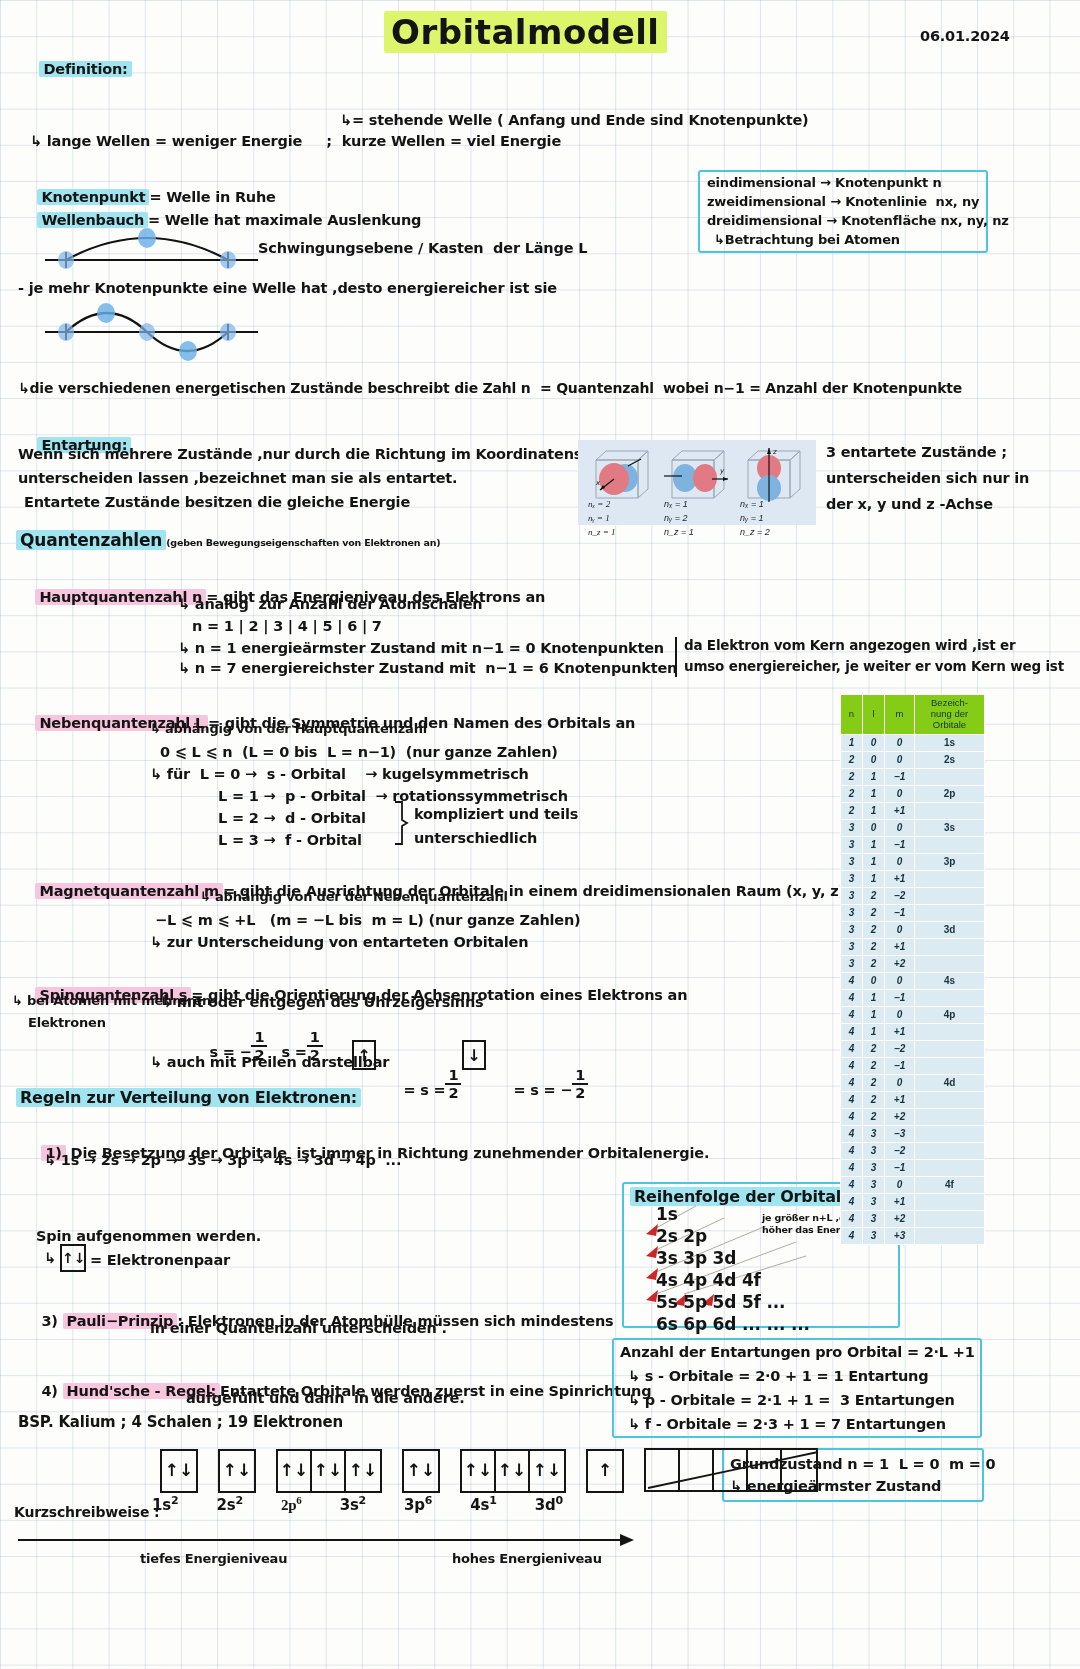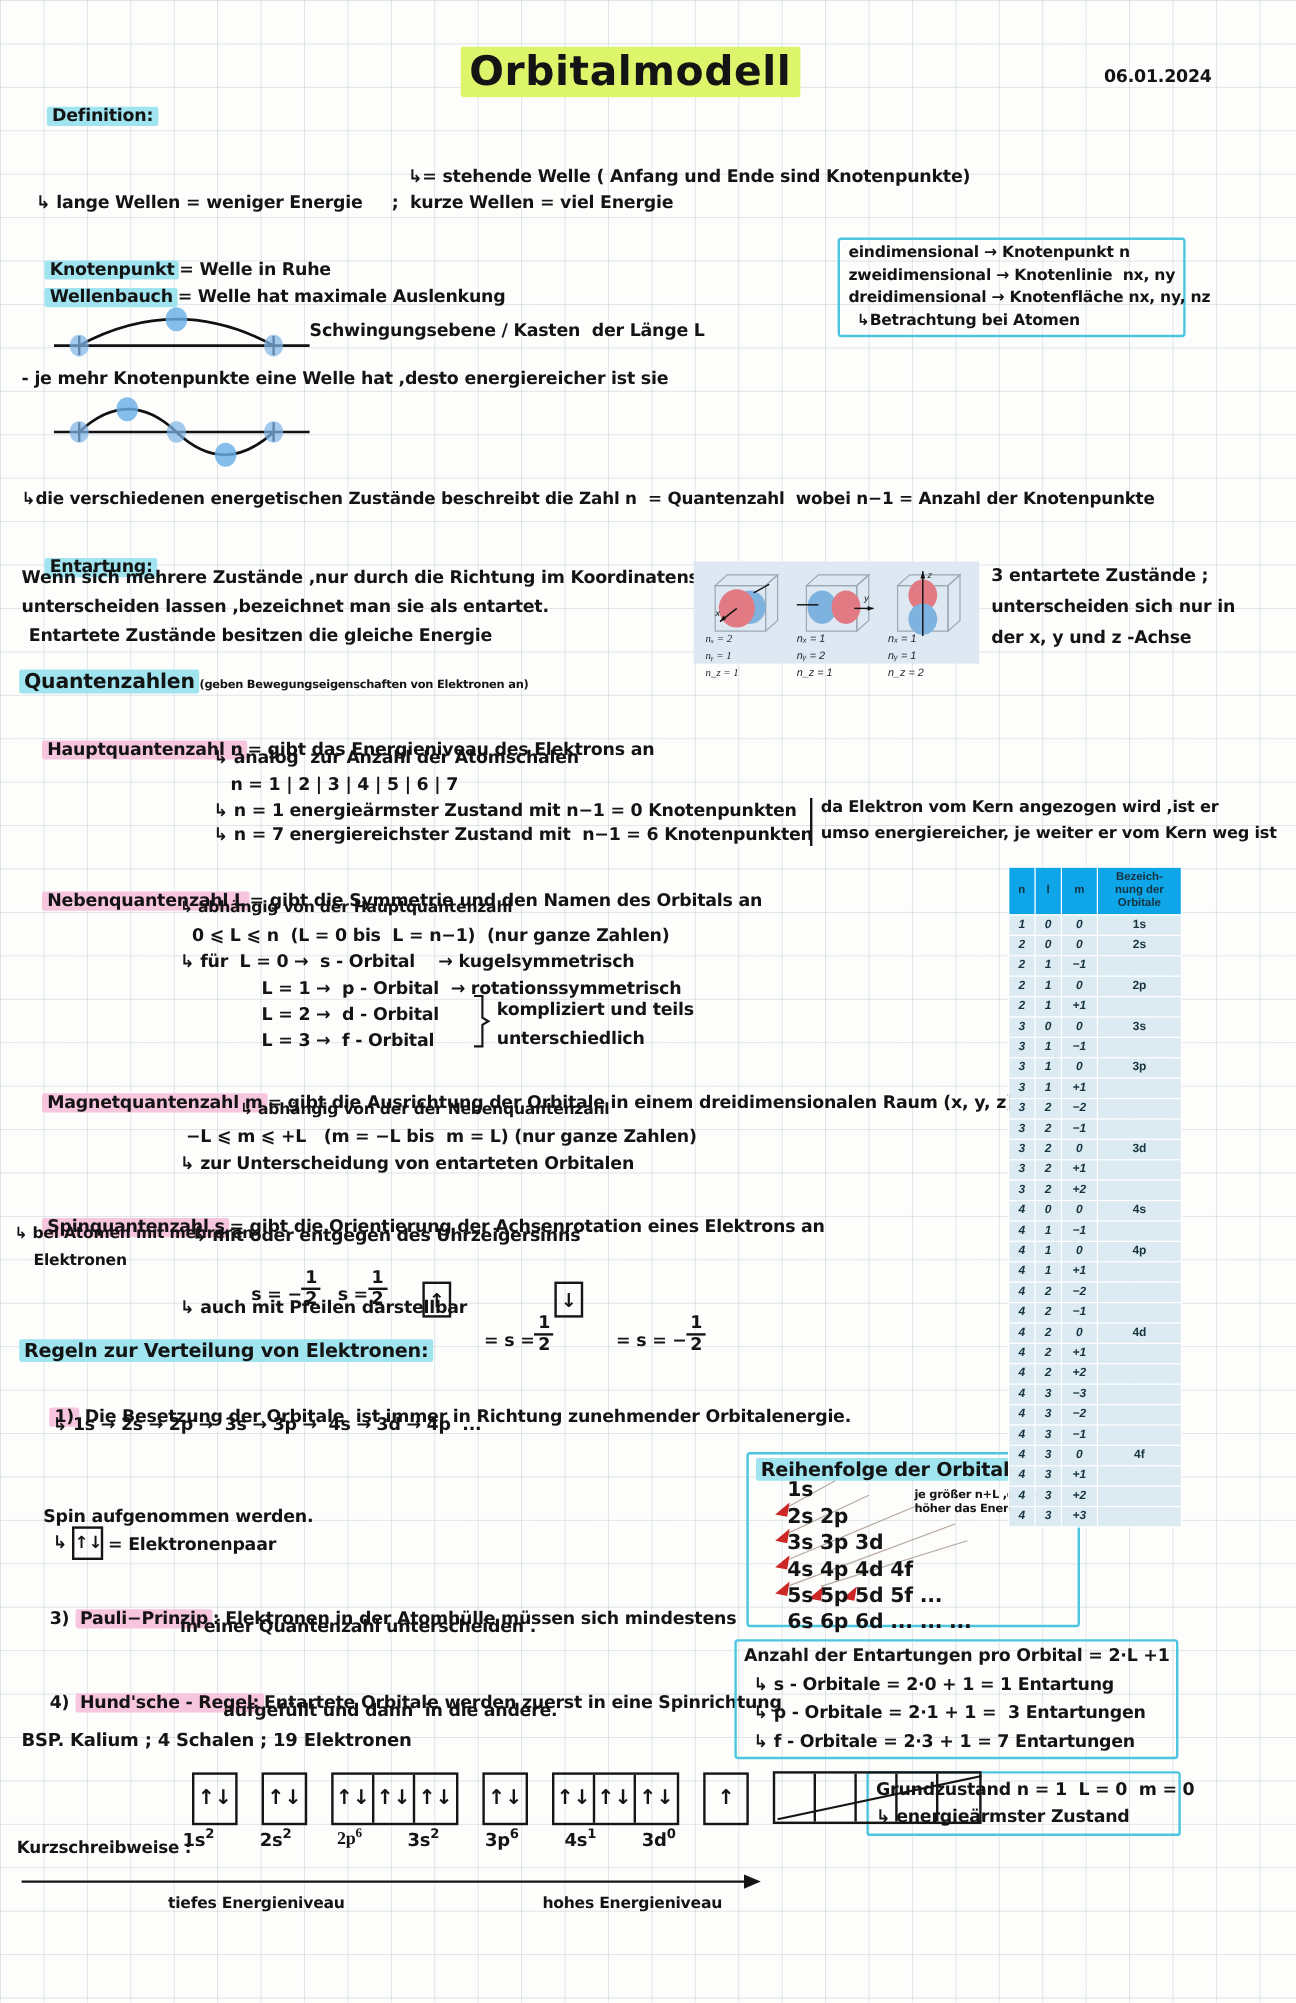--- a/index.html
+++ b/index.html
@@ -15,21 +15,21 @@
   
   #grid{
     position:absolute; inset:0;
     background-image:
       linear-gradient(to right, rgba(150,175,195,.30) 1px, transparent 1px),
       linear-gradient(to bottom, rgba(150,175,195,.30) 1px, transparent 1px);
     background-size:36.2px 36.2px;
     pointer-events:none;
     z-index:0;
   }
-  #page{ position:absolute; inset:0; z-index:2;margin-top:28px; }
+  #page{ position:absolute; inset:0; z-index:2; }
 
   .abs{ position:absolute; }
   .hw{ font-family:"DejaVu Sans", sans-serif; font-weight:600; letter-spacing:-.2px; }
   .t{ font-size:14.5px; line-height:1.15; white-space:pre; }
   .t-xs{ font-size:9px; }
 
   
   .hl-green{ background:#dcf56b; padding:1px 7px; border-radius:2px; }
   .hl-cyan{ background:#9fe4ef; padding:0px 4px; border-radius:2px; }
   .hl-pink{ background:#f7c5dd; padding:0px 4px; border-radius:2px; }
@@ -40,21 +40,21 @@
   }
   .date{ font-size:14.5px; font-weight:600; }
 
   .box-cyan{
     border:2px solid #4cc6e0; background:transparent; border-radius:3px;
   }
 
   
   table.qt{ border-collapse:collapse; font-size:10px; font-family:"Liberation Sans", sans-serif; }
   table.qt th{
-    background:#0ea5e9; color:#15323d; font-weight:700;
+    background:#84cc16; color:#15323d; font-weight:400;
     padding:3px 2px; text-align:center; font-size:9.5px; line-height:1.15;
     border:1px solid #ffffff;
   }
   table.qt td{
     background:#dceaf2; color:#16333f; text-align:center;
     padding:2.5px 2px; font-size:10px; border:1px solid #ffffff;
     font-style:italic; font-weight:600;
   }
   table.qt td.lbl{ font-style:normal; }
 

